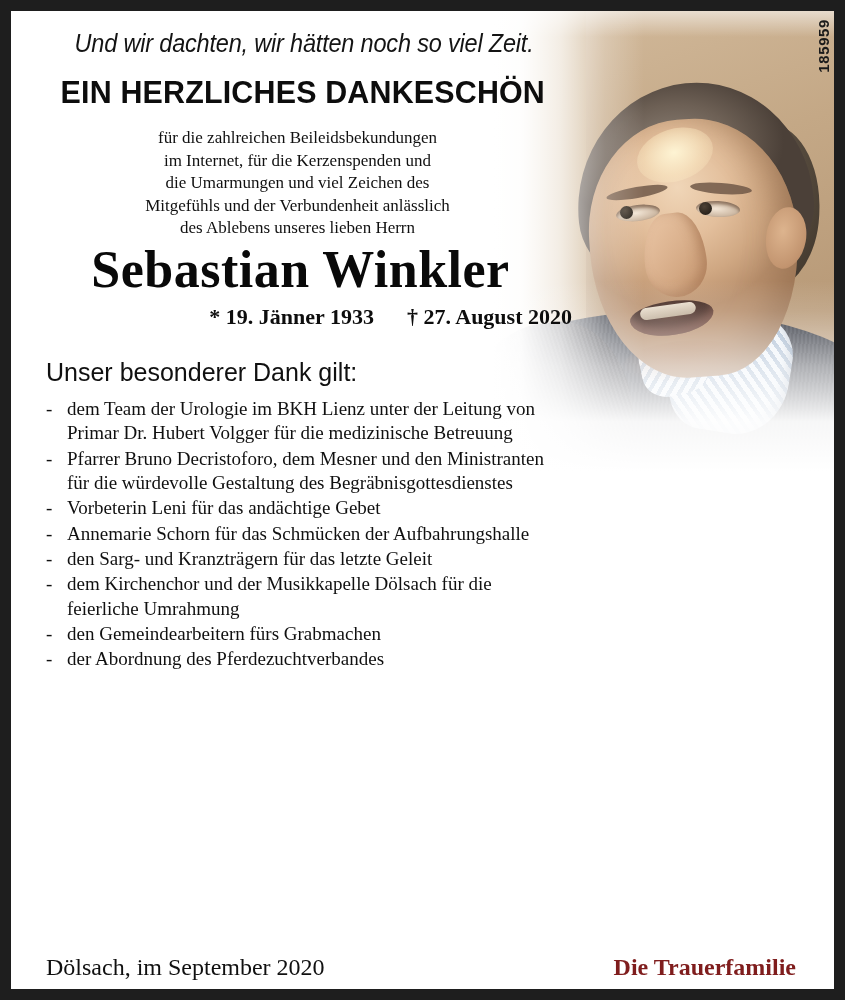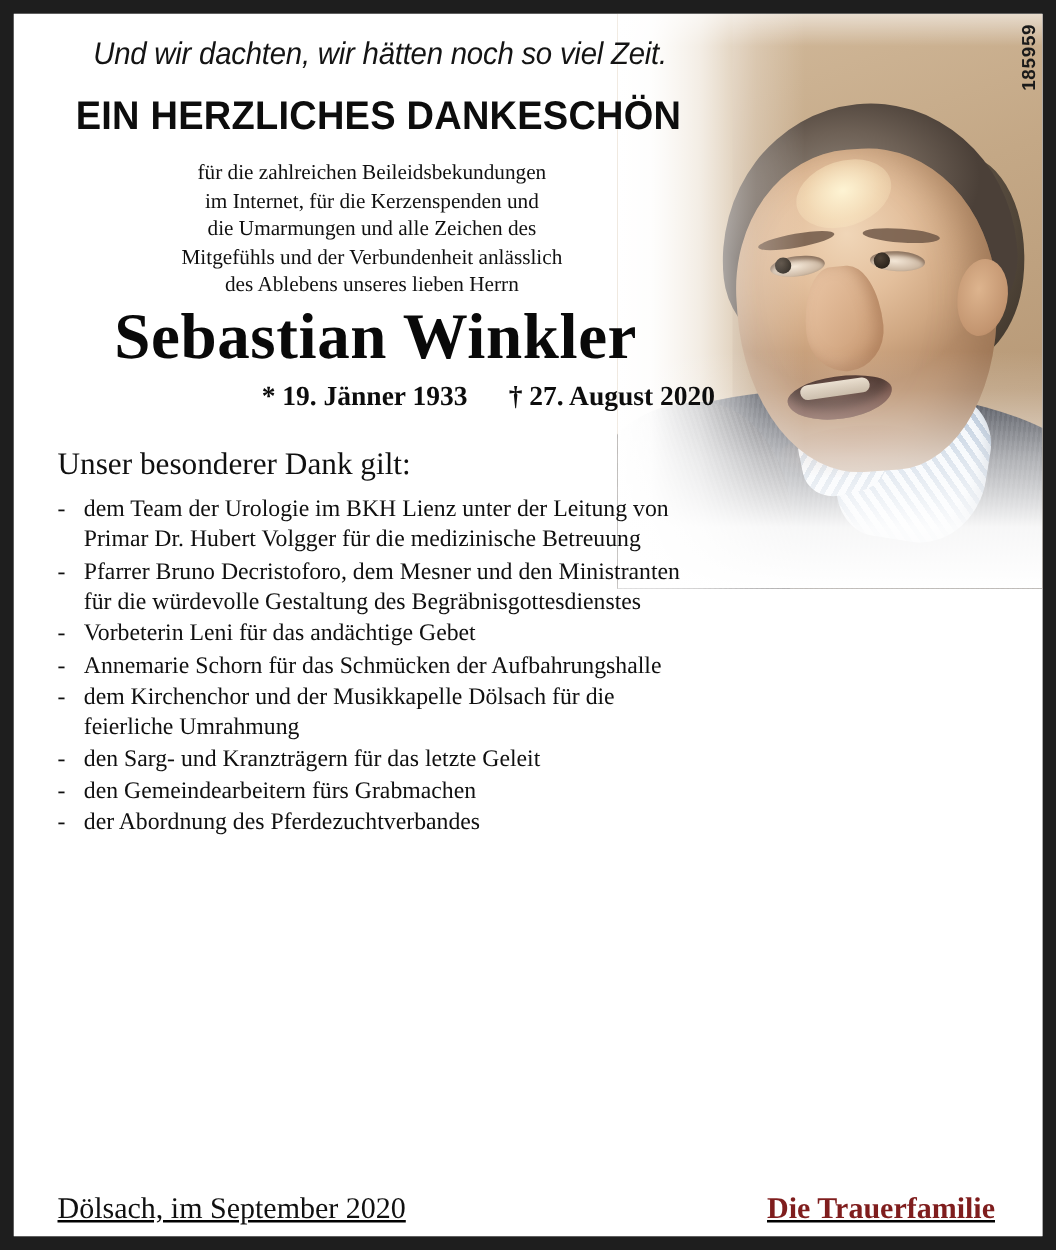--- a/index.html
+++ b/index.html
@@ -323,21 +323,21 @@
     font-weight: 700;
     font-size: 22px;
     color: #0d0d0d;
     margin: 5px 0 0 0;
     padding: 0 262px 0 18px;
     white-space: nowrap;
   }
   .dates .gap { display: inline-block; width: 22px; }
 
   .list-intro {
-    font-family: Liberation Serif, serif;
+    font-family: Liberation Sans, sans-serif;
     font-size: 25px;
     color: #101010;
     margin: 28px 12px 0 0;
     padding-left: 35px;
   }
 
   .thanks-list {
     list-style: none;
     margin: 10px 0 0 0;
     padding: 0 14px 0 35px;
@@ -361,21 +361,20 @@
 
   .footer {
     position: absolute;
     left: 0; right: 0;
     bottom: 8px;
     display: flex;
     justify-content: space-between;
     align-items: baseline;
     padding: 0 38px 0 35px;
     z-index: 5;
-    text-decoration: underline;
   }
   .footer-place {
     font-family: "Liberation Serif", serif;
     font-size: 24px;
     color: #101010;
   }
   .footer-family {
     font-family: "Liberation Serif", serif;
     font-weight: 700;
     font-size: 24px;
@@ -421,21 +420,21 @@
 
     <div class="content">
 
       <p class="motto">Und wir dachten, wir hätten noch so viel Zeit.</p>
 
       <h1 class="headline">EIN HERZLICHES DANKESCHÖN</h1>
 
       <div class="thanks-block">
         <span class="ln">für die zahlreichen Beileidsbekundungen</span>
         <span class="ln">im Internet, für die Kerzenspenden und</span>
-        <span class="ln">die Umarmungen und alle Zeichen des</span>
+        <span class="ln">die Umarmungen und viel Zeichen des</span>
         <span class="ln">Mitgefühls und der Verbundenheit anlässlich</span>
         <span class="ln">des Ablebens unseres lieben Herrn</span>
       </div>
 
       <div class="name">Sebastian Winkler</div>
 
       <div class="dates">
         <span>* 19. Jänner 1933</span>
         <span class="gap"></span>
         <span>† 27. August 2020</span>
@@ -452,25 +451,25 @@
           <span>Pfarrer Bruno Decristoforo, dem Mesner und den Ministranten</span>
           <span class="l2">für die würdevolle Gestaltung des Begräbnisgottesdienstes</span>
         </li>
         <li>
           <span>Vorbeterin Leni für das andächtige Gebet</span>
         </li>
         <li>
           <span>Annemarie Schorn für das Schmücken der Aufbahrungshalle</span>
         </li>
         <li>
+          <span>den Sarg- und Kranzträgern für das letzte Geleit</span>
+        </li>
+        <li>
           <span>dem Kirchenchor und der Musikkapelle Dölsach für die</span>
           <span class="l2">feierliche Umrahmung</span>
-        </li>
-        <li>
-          <span>den Sarg- und Kranzträgern für das letzte Geleit</span>
         </li>
         <li>
           <span>den Gemeindearbeitern fürs Grabmachen</span>
         </li>
         <li>
           <span>der Abordnung des Pferdezuchtverbandes</span>
         </li>
       </ul>
 
     </div>

